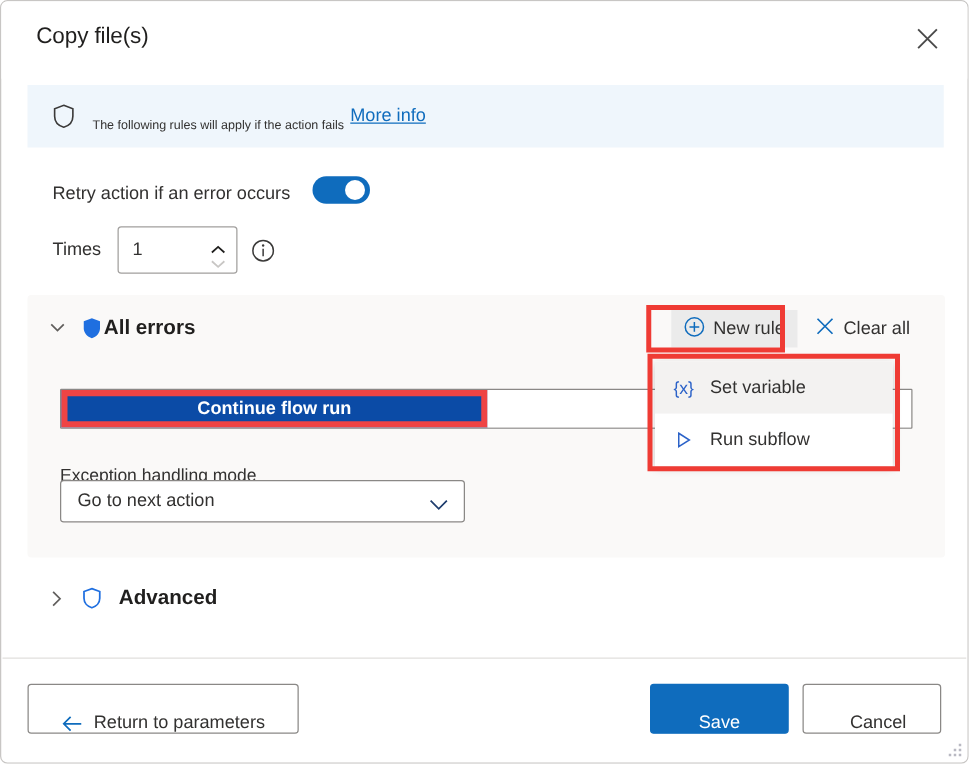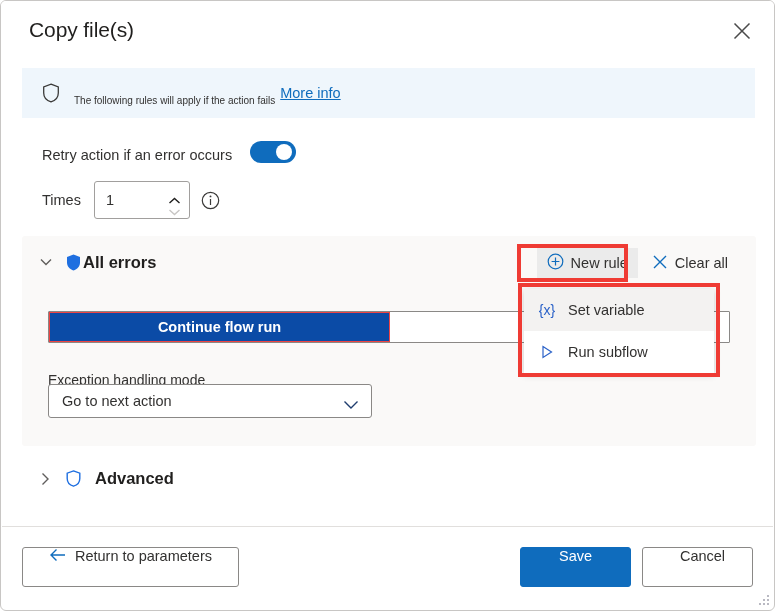--- a/index.html
+++ b/index.html
@@ -25,21 +25,21 @@
   
   .titlebar {
     position: absolute;
     left: 0; top: 0;
     width: 773px; height: 62px;
     background: #ffffff;
   }
   .title-text {
     position: absolute;
     left: 28px; top: 17px;
-    font-size: 21px;
+    font-size: 18px;
     color: #201f1e;
     letter-spacing: -0.1px;
   }
   .close-btn {
     position: absolute;
     right: 10px; top: 10px;
     width: 44px; height: 40px;
     display: flex; align-items: center; justify-content: center;
     background: transparent; border: none; cursor: pointer;
   }
@@ -198,21 +198,21 @@
     background: #ffffff;
     color: #323130;
     border: none;
     font-family: "Liberation Sans", sans-serif;
   }
   .seg.selected {
     background: #0b4ba6;
     color: #ffffff;
     font-weight: bold;
     width: 342px;
-    border: 1px solid #ef4444;
+    border: 5px solid #ef4444;
   }
   .seg.unselected { width: 340px; }
 
   
   .ehm-label {
     position: absolute;
     left: 26px; top: 136px;
     font-size: 14px;
     color: #323130;
   }
@@ -262,21 +262,21 @@
   .btn {
     position: absolute;
     height: 40px;
     border: 1px solid #8a8886;
     border-radius: 3px;
     background: #ffffff;
     font-family: "Liberation Sans", sans-serif;
     font-size: 14.5px;
     color: #323130;
     cursor: pointer;
-    display: flex; align-items: flex-start; justify-content: center;
+    display: flex; align-items: flex-end; justify-content: center;
     gap: 9px;
   }
   .btn-return { left: 21px; top: 546px; width: 217px; }
   .btn-save {
     left: 519px; top: 546px; width: 111px;
     background: #0f6cbd;
     border-color: #0f6cbd;
     color: #ffffff;
   }
   .btn-cancel { left: 641px; top: 546px; width: 111px; padding-left: 10px; }

